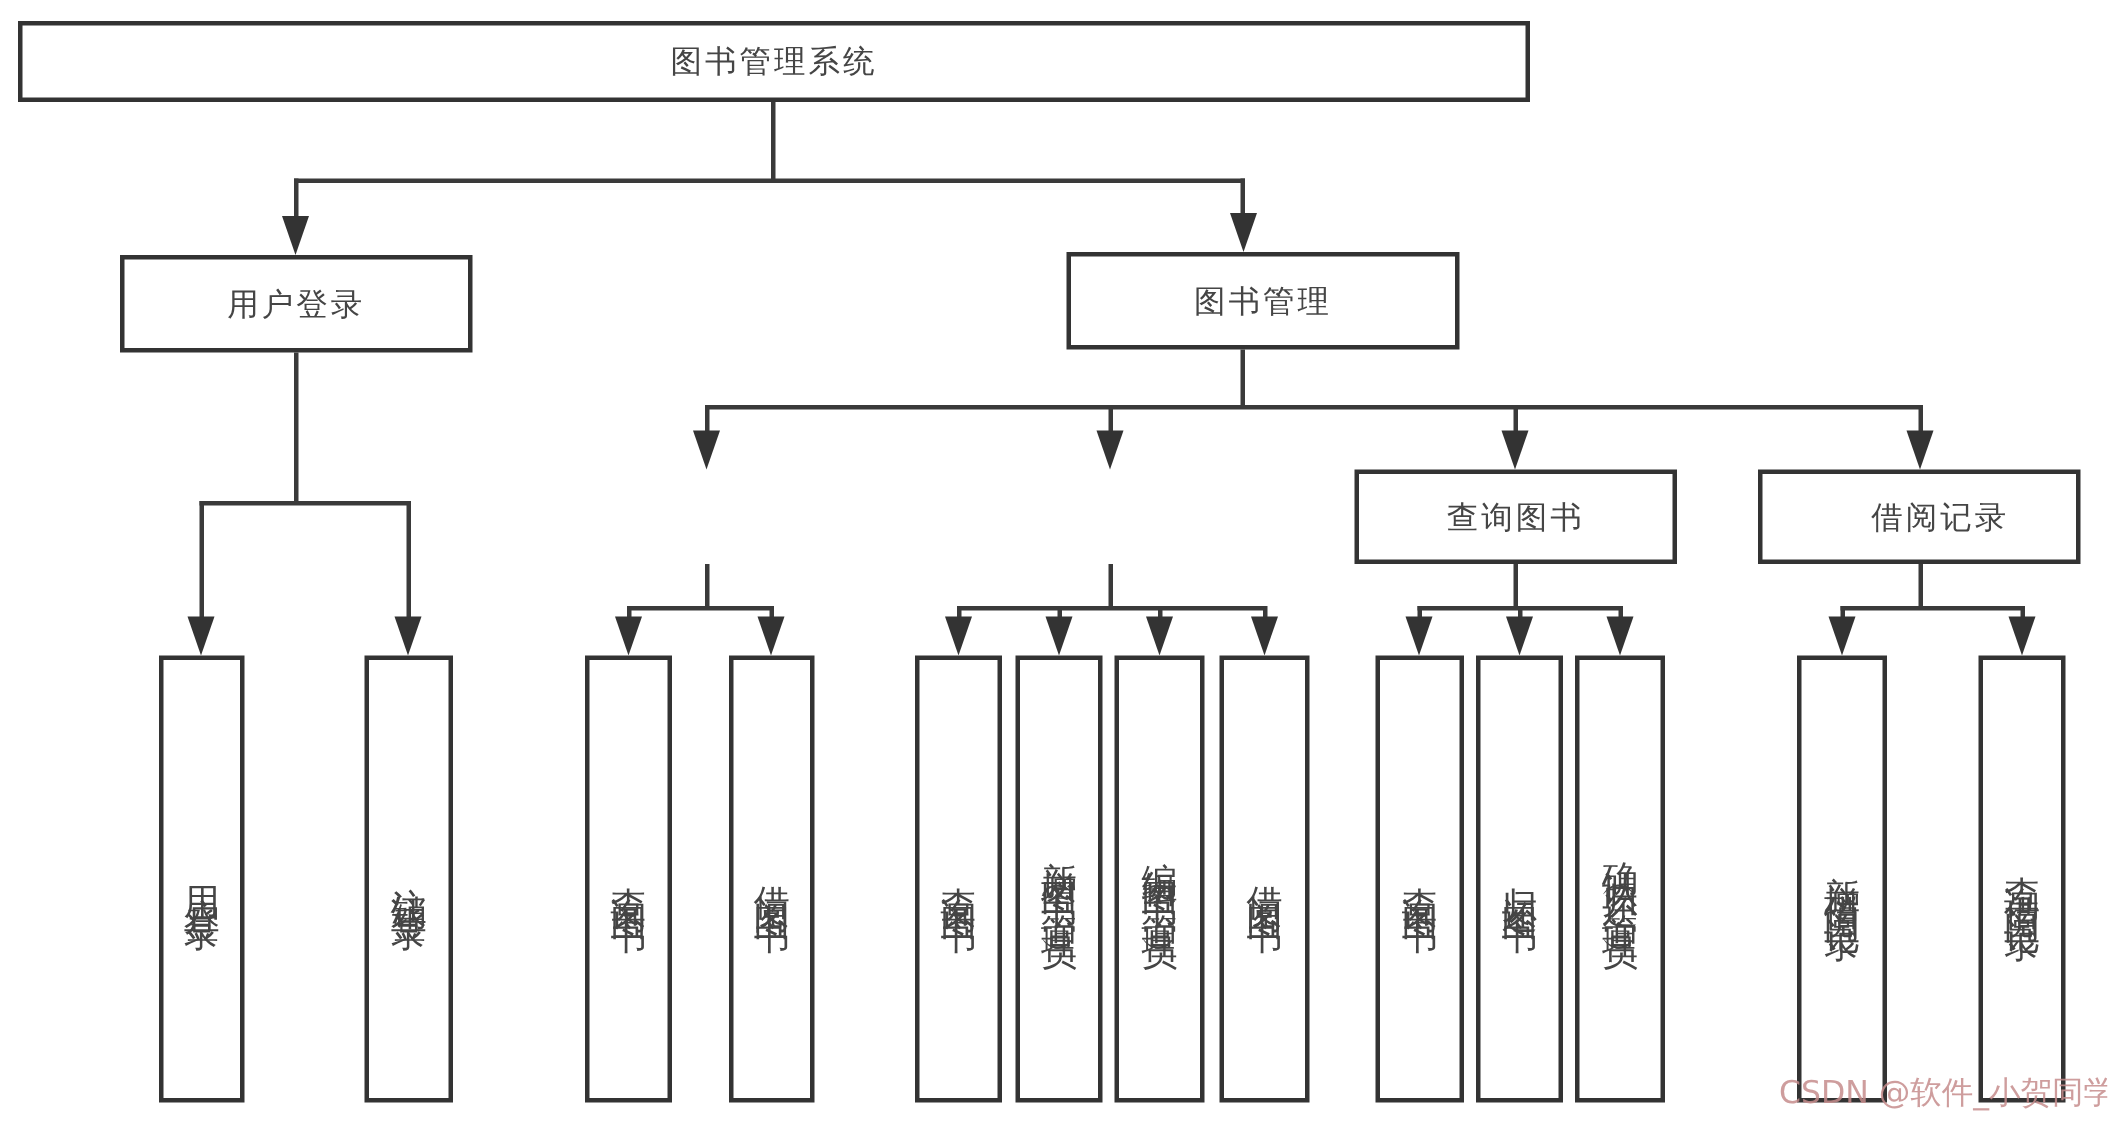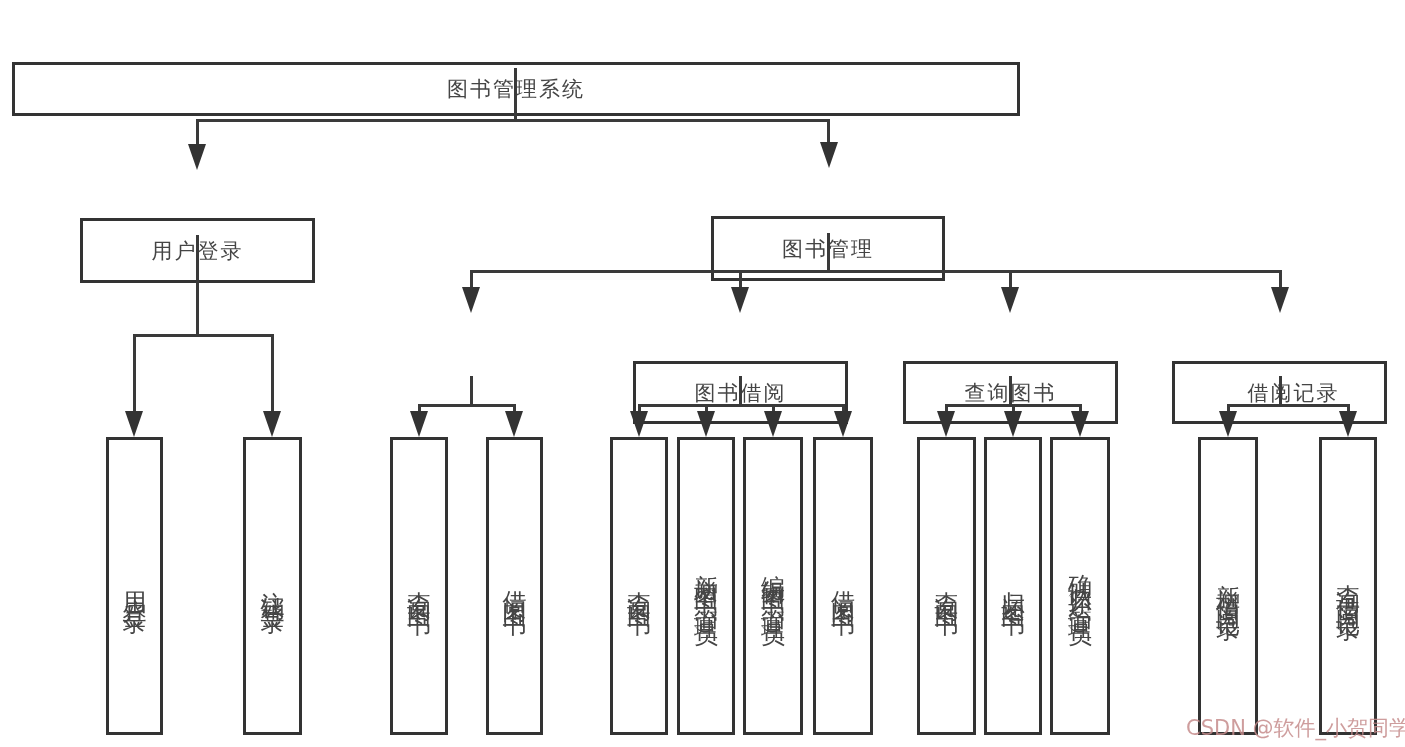--- a/index.html
+++ b/index.html
@@ -18,21 +18,20 @@
     background:#ffffff;
     display:flex;
     align-items:center;
     justify-content:center;
     color:#454545;
   }
   .node.hz{
     font-size:21px;
     letter-spacing:2px;
     white-space:nowrap;
-    margin-top:48px;
   }
   .node.vt{
     font-size:24px;
   }
   .node.vt .vtext{
     writing-mode:vertical-rl;
     text-orientation:upright;
     letter-spacing:7px;
     line-height:1;
     max-height:290px;
@@ -68,21 +67,21 @@
   <div class="v" style="left:514px;top:68px;height:54px;"></div>
   <div class="h" style="left:196px;top:119px;width:634px;"></div>
   <div class="v" style="left:196px;top:119px;height:27px;"></div>
   <div class="a" style="left:188px;top:144px;"></div>
   <div class="v" style="left:827px;top:119px;height:25px;"></div>
   <div class="a" style="left:820px;top:142px;"></div>
 
   <div class="node hz" style="left:80px;top:170px;width:235px;height:65px;">
     <span>用户登录</span>
   </div>
-  <div class="node hz" style="left:711px;top:168px;width:234px;height:65px;">
+  <div class="node hz" style="left:711px;top:168px;width:262px;height:65px;">
     <span>图书管理</span>
   </div>
 
   <div class="v" style="left:196px;top:235px;height:101px;"></div>
   <div class="h" style="left:133px;top:334px;width:140px;"></div>
   <div class="v" style="left:133px;top:334px;height:79px;"></div>
   <div class="a" style="left:125px;top:411px;"></div>
   <div class="v" style="left:271px;top:334px;height:79px;"></div>
   <div class="a" style="left:263px;top:411px;"></div>
 
@@ -90,23 +89,20 @@
   <div class="h" style="left:470px;top:270px;width:810px;"></div>
   <div class="v" style="left:470px;top:270px;height:19px;"></div>
   <div class="a" style="left:462px;top:287px;"></div>
   <div class="v" style="left:739px;top:270px;height:19px;"></div>
   <div class="a" style="left:731px;top:287px;"></div>
   <div class="v" style="left:1009px;top:270px;height:19px;"></div>
   <div class="a" style="left:1001px;top:287px;"></div>
   <div class="v" style="left:1279px;top:270px;height:19px;"></div>
   <div class="a" style="left:1271px;top:287px;"></div>
 
-  <div class="node hz" style="left:633px;top:313px;width:215px;height:63px;">
-    <span>图书借阅</span>
-  </div>
   <div class="node hz" style="left:903px;top:313px;width:215px;height:63px;">
     <span>查询图书</span>
   </div>
   <div class="node hz" style="left:1172px;top:313px;width:215px;height:63px;padding-left:28px;">
     <span>借阅记录</span>
   </div>
 
   <div class="v" style="left:470px;top:376px;height:30px;"></div>
   <div class="h" style="left:418px;top:404px;width:98px;"></div>
   <div class="v" style="left:418px;top:404px;height:10px;"></div>

